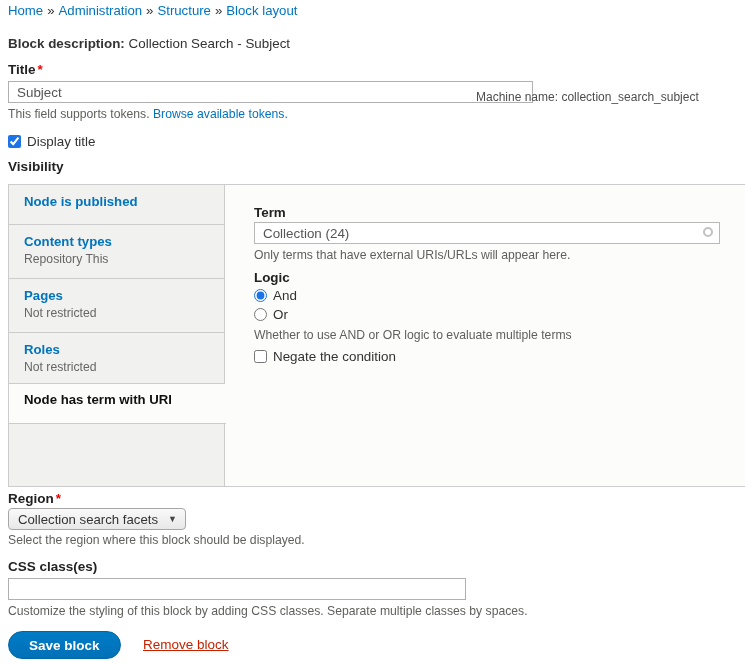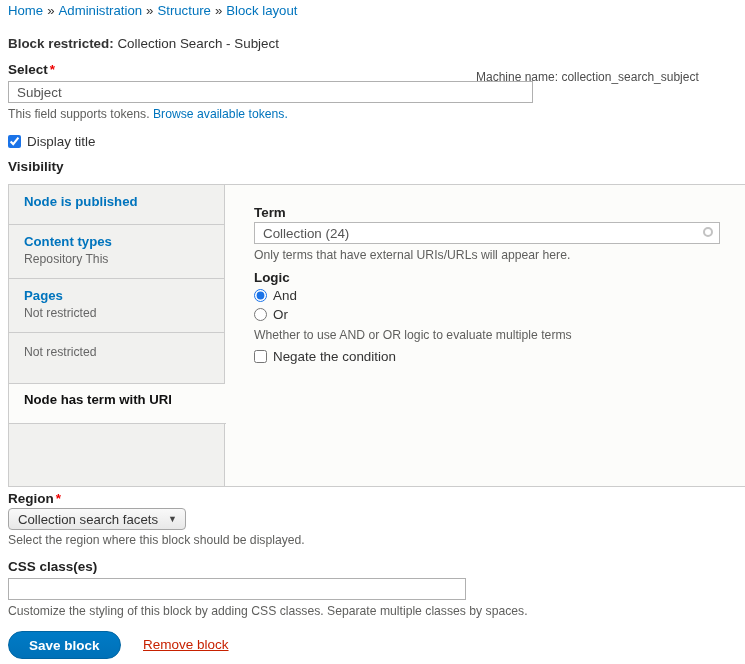--- a/index.html
+++ b/index.html
@@ -27,21 +27,21 @@
   .descr { font-size: 12.2px; color: #5f5f5d; }
 
   
   .title-label { left: 8px; top: 62px; }
   .title-input {
     left: 8px; top: 81px; width: 525px; height: 22px;
     border: 1px solid #b0b0b0; background: #fff;
     font-family: "Liberation Sans", sans-serif;
     font-size: 13.4px; color: #555; padding: 0 8px;
   }
-  .machine-name { left: 476px; top: 70px; font-size: 12px; color: #4d4d4d; }
+  .machine-name { left: 476px; top: 90px; font-size: 12px; color: #4d4d4d; }
   .tokens-line { left: 8px; top: 107px; font-size: 12.2px; color: #5f5f5d; }
 
   
   input[type="checkbox"], input[type="radio"] {
     width: 13px; height: 13px; accent-color: #1a73e8; vertical-align: -2px; margin-right: 6px;
   }
   .check-row { font-size: 13.4px; color: #333; }
   .display-title-row { left: 8px; top: 134px; }
 
   
@@ -125,26 +125,26 @@
   }
 </style>
 </head>
 <body>
 
 <div class="abs breadcrumb">
   <a>Home</a><span class="sep">»</span><a>Administration</a><span class="sep">»</span><a>Structure</a><span class="sep">»</span><a>Block layout</a>
 </div>
 
 <div class="abs block-desc">
-  <b>Block restricted:</b>
+  <b>Block description:</b>
   <span>Collection Search - Subject</span>
 </div>
 
 <div class="abs field-label title-label">
-  <span>Select</span><span class="req">*</span>
+  <span>Title</span><span class="req">*</span>
 </div>
 <input class="abs title-input" type="text" value="Subject" style="">
 <div class="abs machine-name">Machine name: collection_search_subject</div>
 <div class="abs tokens-line">
   <span>This field supports tokens.</span>
   <a>Browse available tokens.</a>
 </div>
 
 <label class="abs check-row display-title-row">
   <input type="checkbox" checked="" style=""><span>Display title</span>
@@ -159,20 +159,21 @@
     </div>
     <div class="vtab t3">
       <span class="vtab-label">Content types</span>
       <span class="vtab-summary">Repository This</span>
     </div>
     <div class="vtab t4">
       <span class="vtab-label">Pages</span>
       <span class="vtab-summary">Not restricted</span>
     </div>
     <div class="vtab t5">
+      <span class="vtab-label">Roles</span>
       <span class="vtab-summary">Not restricted</span>
     </div>
     <div class="vtab t6 selected">
       <span class="vtab-label">Node has term with URI</span>
     </div>
   </div>
 
   <div class="vis-pane">
     <div class="pane-label term-label">Term</div>
     <div class="term-input-wrap">

